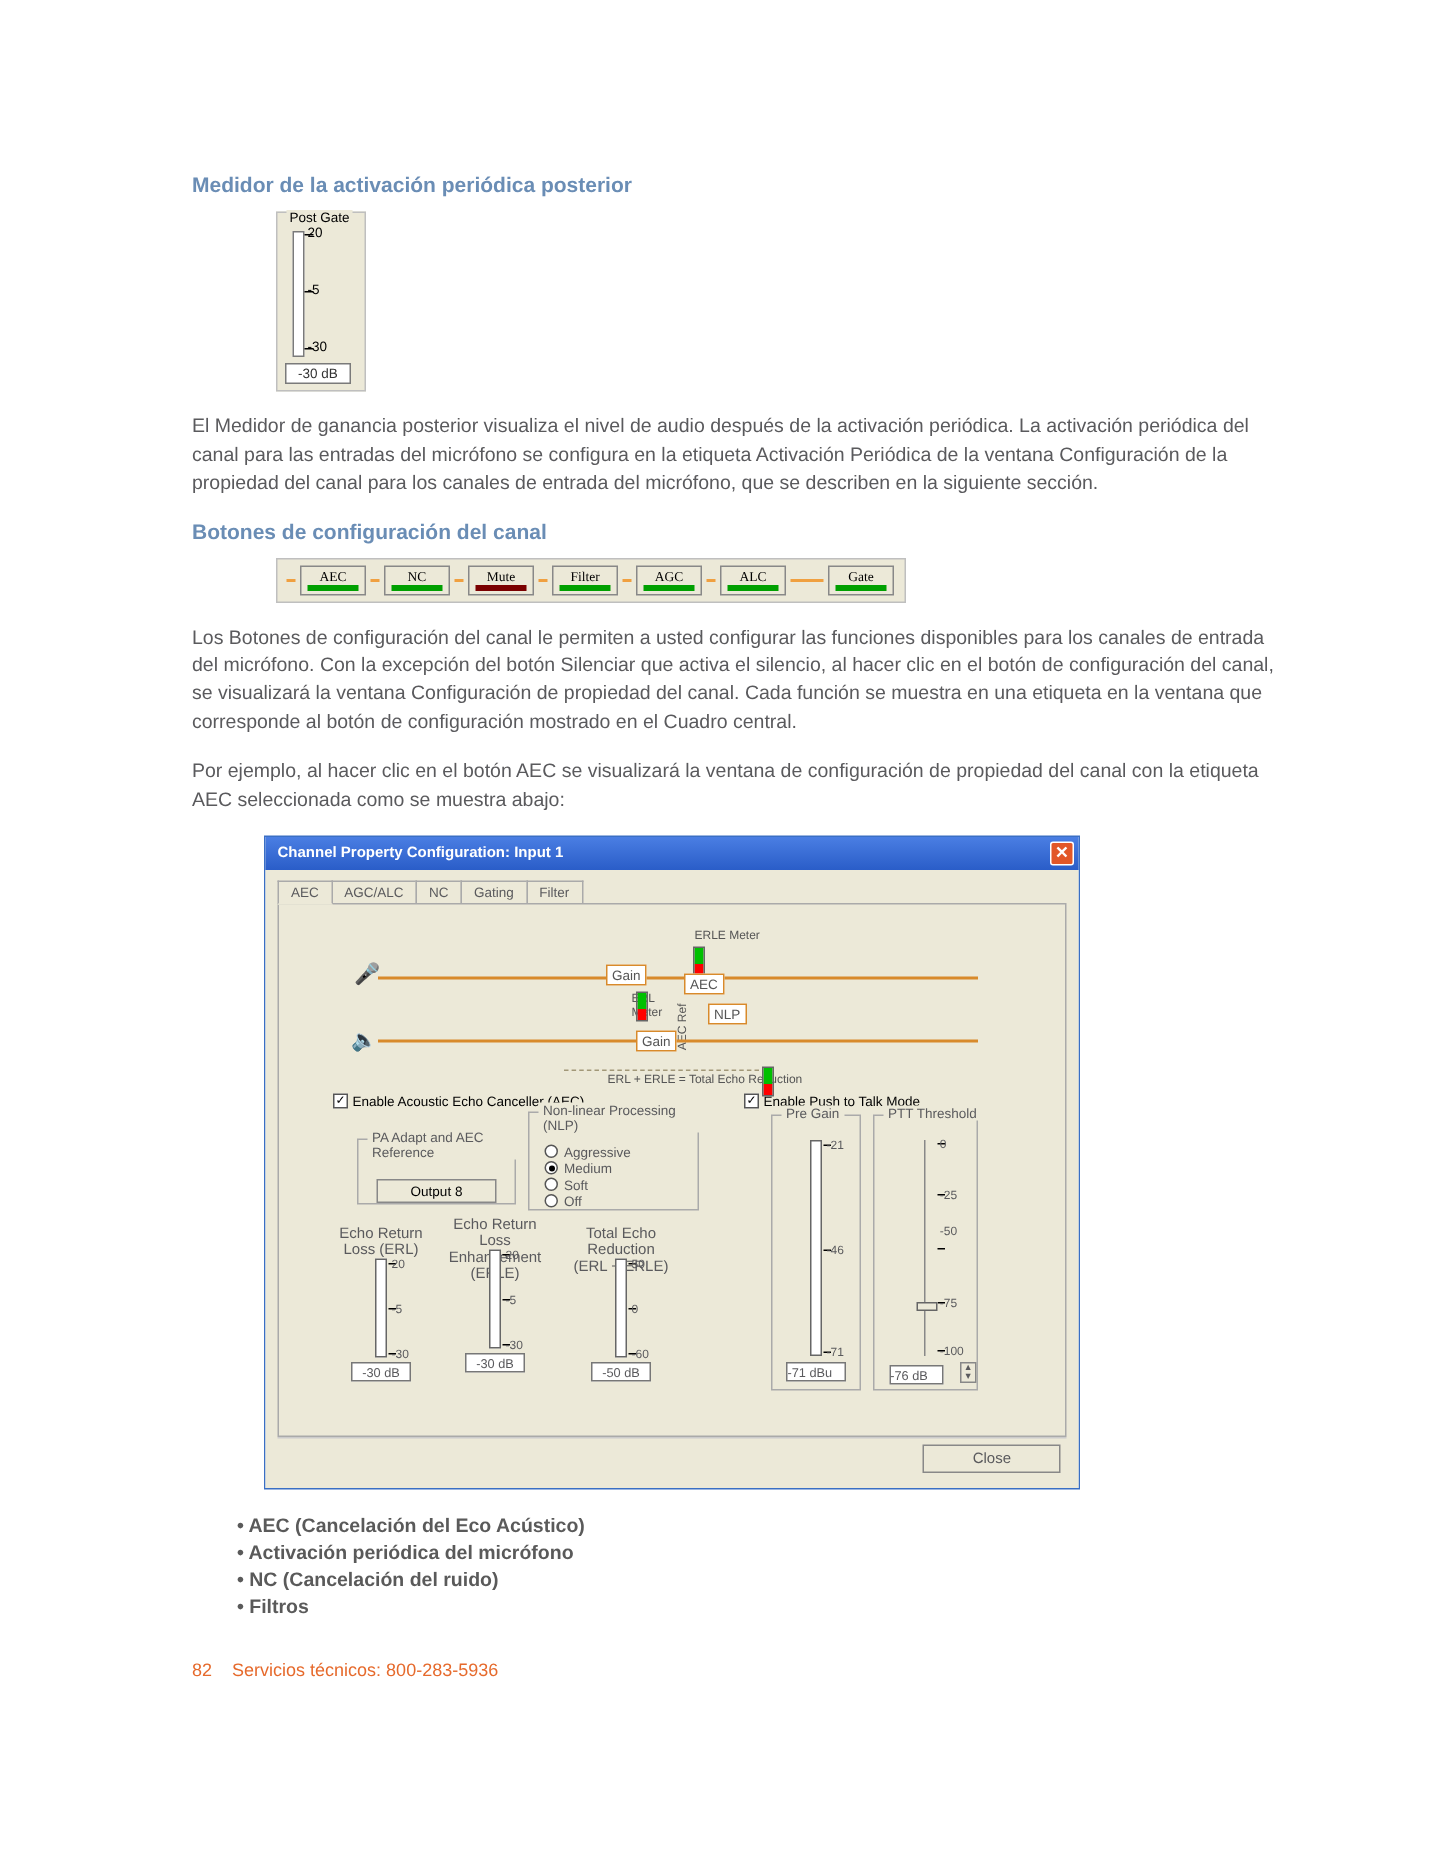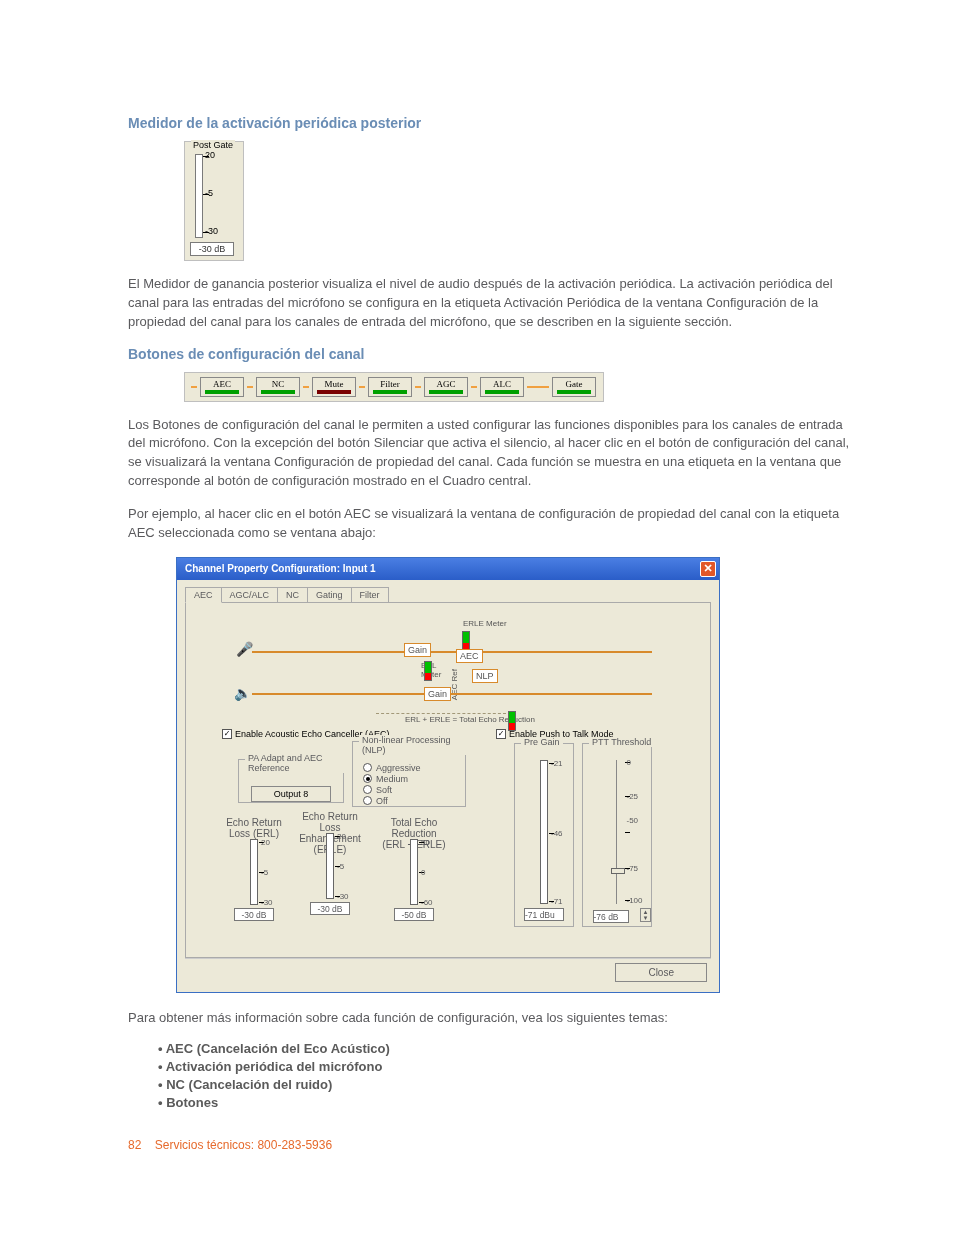--- a/index.html
+++ b/index.html
@@ -195,21 +195,21 @@
     <span class="chbtn"><span>ALC</span><span class="cb-ind green"></span></span>
     <span class="flowline" style="width:22px"></span>
     <span class="chbtn"><span>Gate</span><span class="cb-ind green"></span></span>
   </div>
 
   <p>
     <span>Los </span><b>Botones de configuración del canal</b><span> le permiten a usted configurar las funciones disponibles para los canales de entrada del micrófono. Con la excepción del botón </span><b>Silenciar</b><span> que activa el silencio, al hacer clic en el botón de configuración del canal, se visualizará la ventana </span><b>Configuración de propiedad del canal</b><span>. Cada función se muestra en una etiqueta en la ventana que corresponde al botón de configuración mostrado en el </span><b>Cuadro central</b><span>.</span>
   </p>
 
   <p>
-    <span>Por ejemplo, al hacer clic en el botón </span><b>AEC</b><span> se visualizará la ventana de configuración de propiedad del canal con la etiqueta </span><b>AEC</b><span> seleccionada como se ventana abajo:</span>
+    <span>Por ejemplo, al hacer clic en el botón </span><b>AEC</b><span> se visualizará la ventana de configuración de propiedad del canal con la etiqueta </span><b>AEC</b><span> seleccionada como se muestra abajo:</span>
   </p>
 
   <div class="dialog">
     <div class="dlg-title">
       <span>Channel Property Configuration: Input 1</span>
       <span class="dlg-close">✕</span>
     </div>
     <div class="dlg-body">
       <div class="tabbar">
         <div class="tab active">AEC</div>
@@ -353,27 +353,26 @@
           </div>
         </div>
 
       </div>
       <div class="closebar">
         <div class="closebtn">Close</div>
       </div>
     </div>
   </div>
 
-  <p>Para obtener más información sobre cada función de configuración, vea los siguientes temas:</p>
 
   <ul>
     <li>AEC (Cancelación del Eco Acústico)</li>
     <li>Activación periódica del micrófono</li>
     <li>NC (Cancelación del ruido)</li>
-    <li>Botones</li>
+    <li>Filtros</li>
   </ul>
 
   <div class="footer">
     <span class="pg">82</span>
     <span class="svc">Servicios técnicos: 800-283-5936</span>
   </div>
 
 </div>
 
 </body></html>

